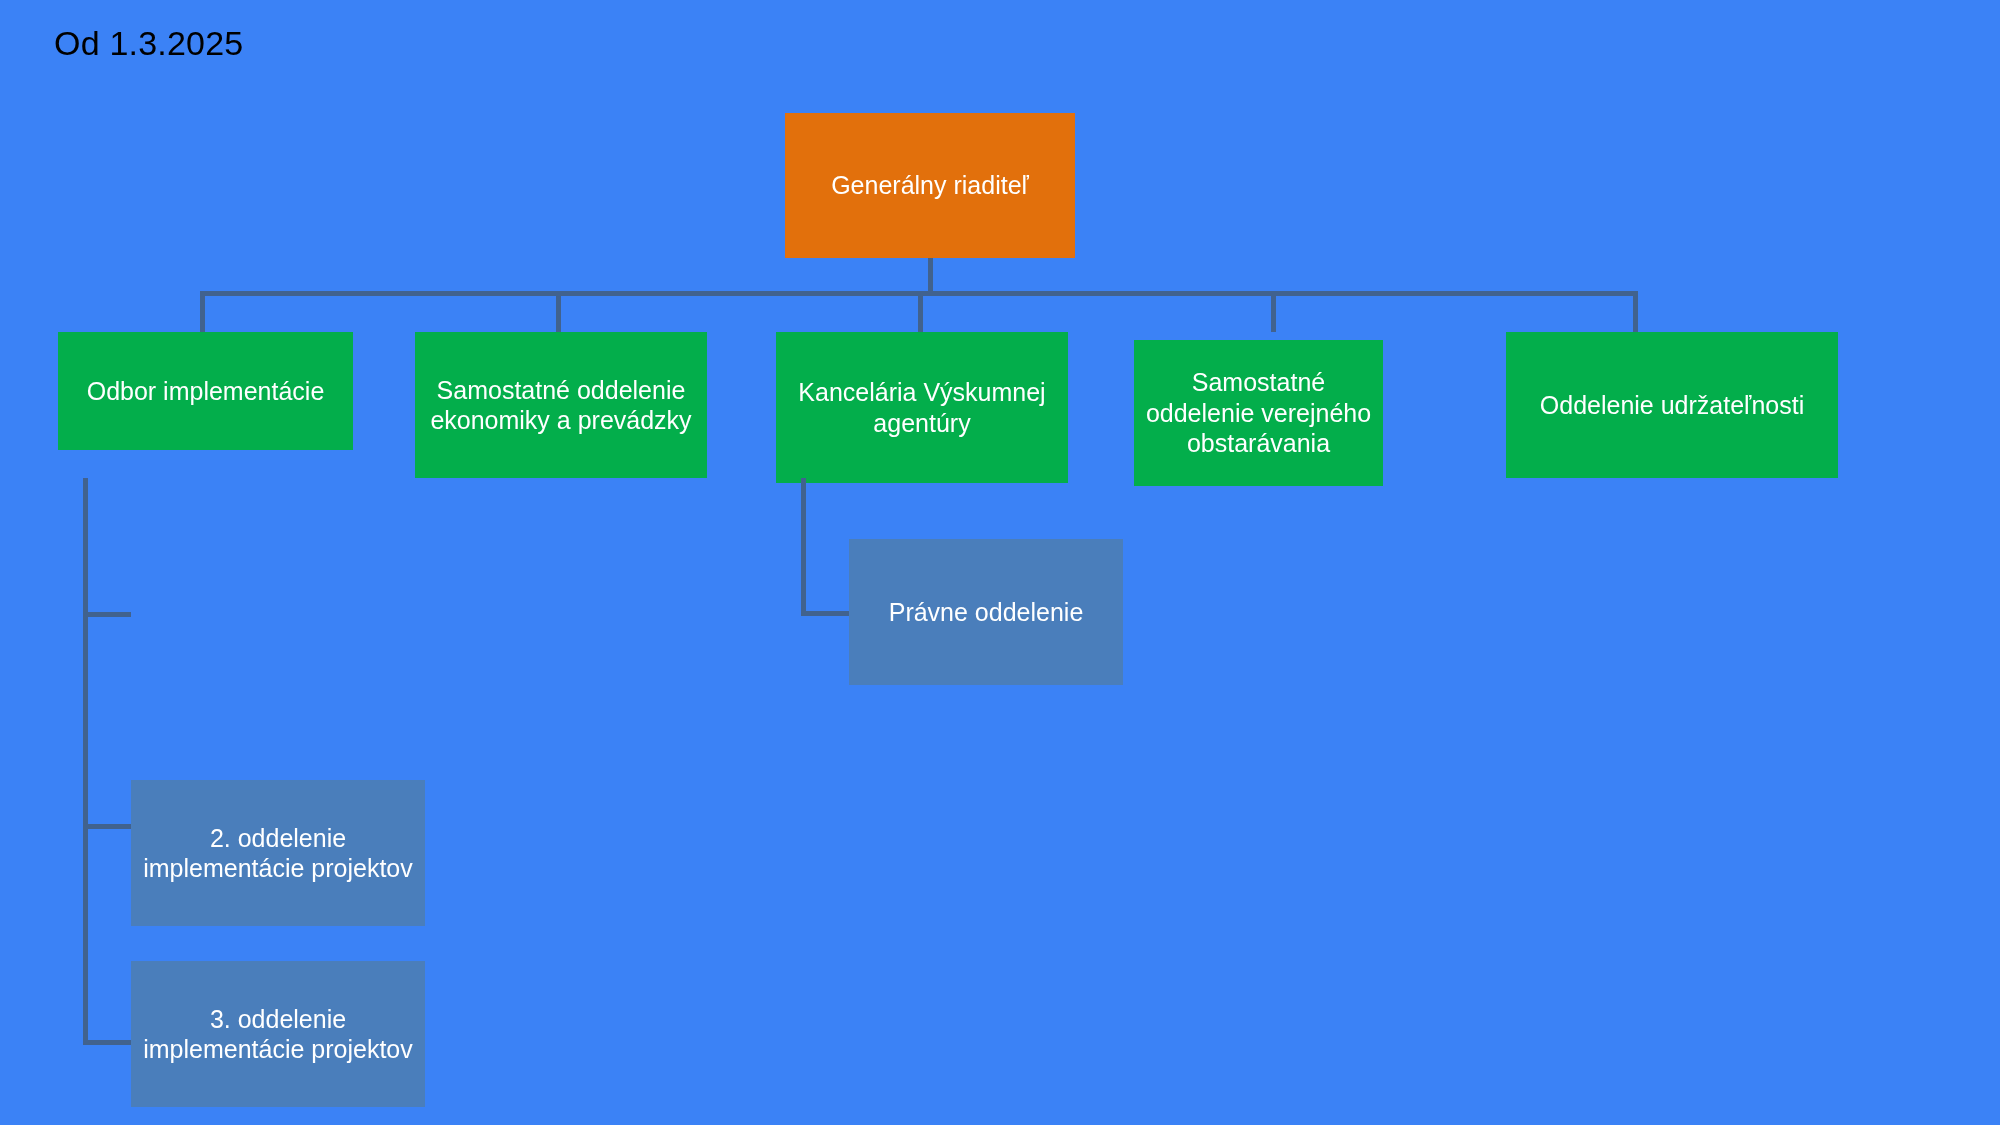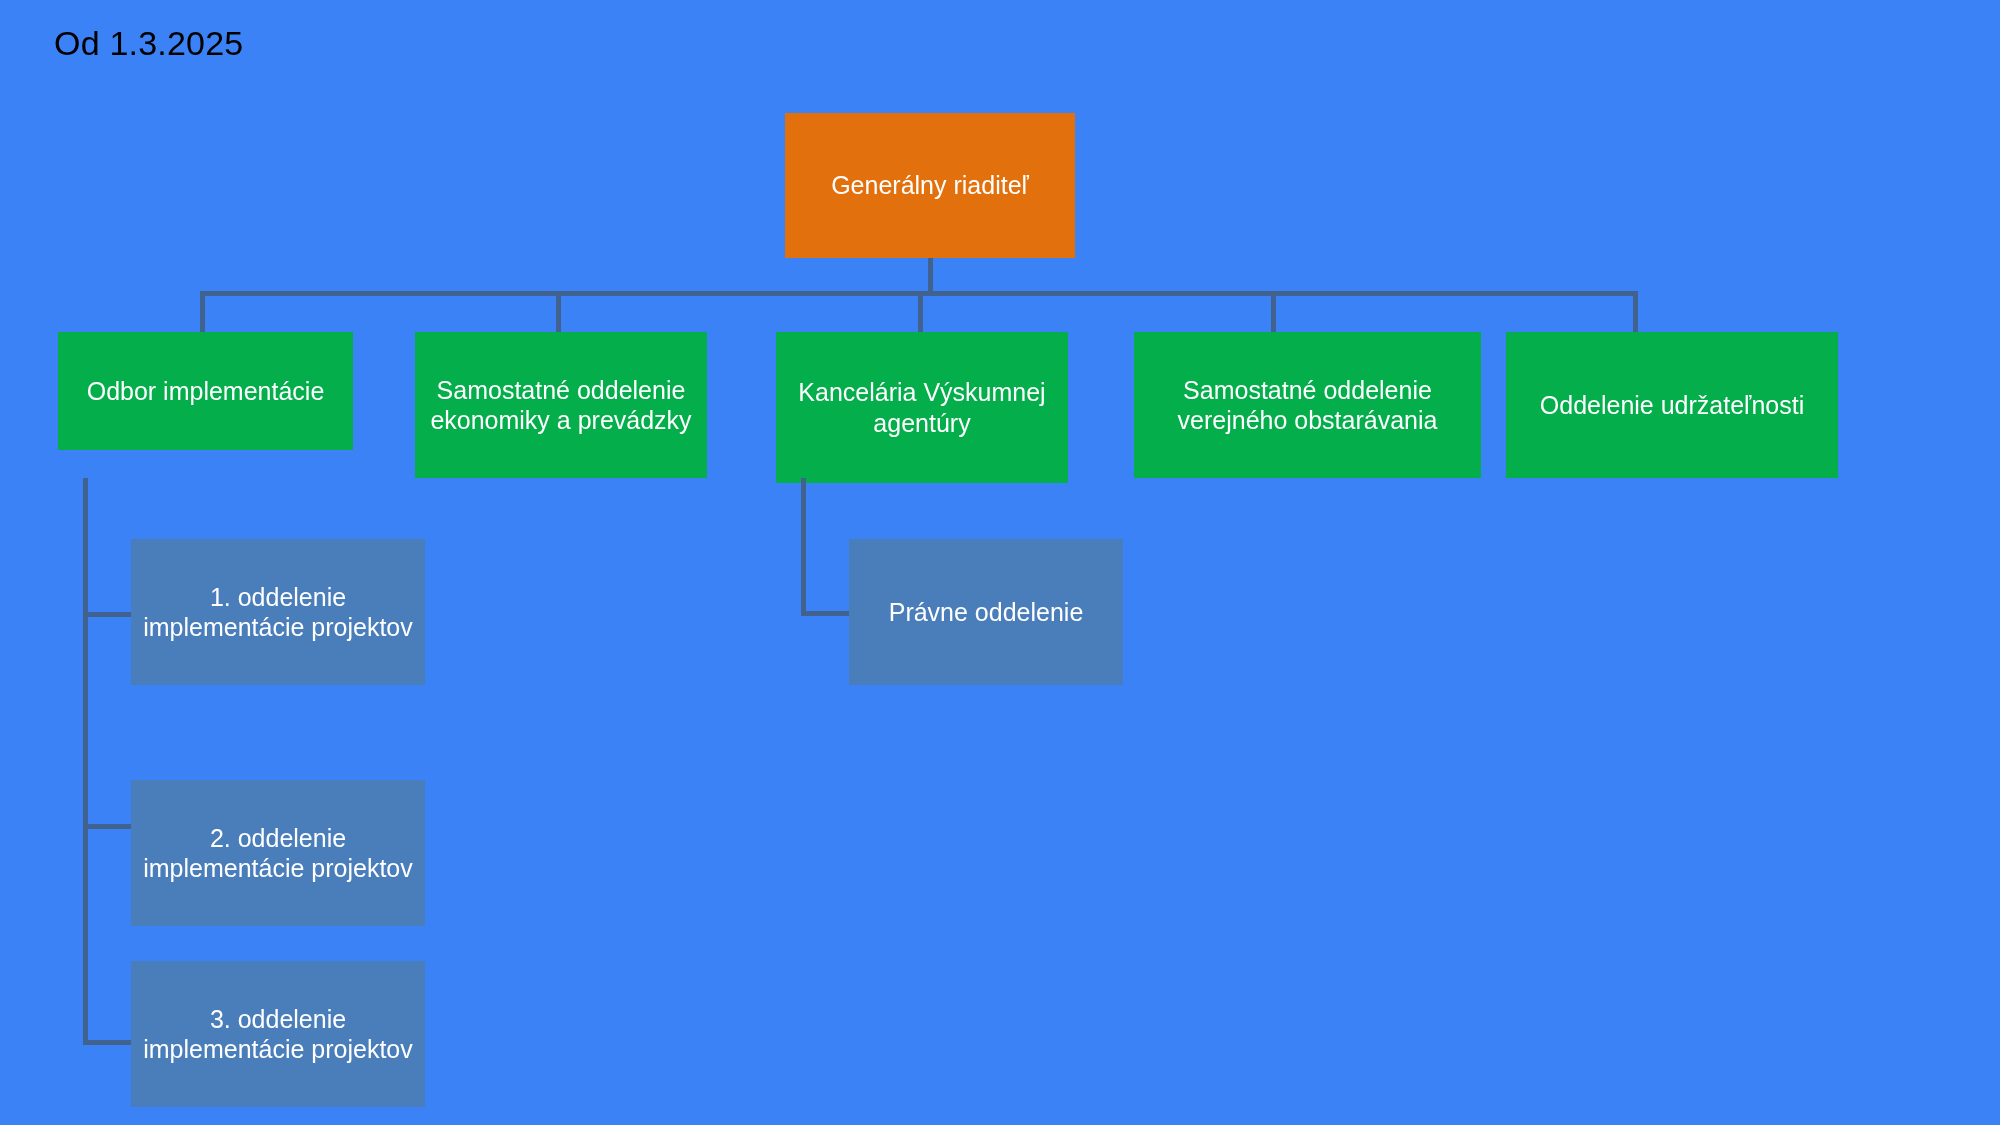--- a/index.html
+++ b/index.html
@@ -73,35 +73,32 @@
 
   <div class="node green" style="left:58px; top:332px; width:295px; height:118px;">
     <span class="label">Odbor implementácie</span>
   </div>
   <div class="node green" style="left:415px; top:332px; width:292px; height:146px;">
     <span class="label">Samostatné oddelenie ekonomiky a prevádzky</span>
   </div>
   <div class="node green" style="left:776px; top:332px; width:292px; height:151px;">
     <span class="label">Kancelária Výskumnej agentúry</span>
   </div>
-  <div class="node green" style="left:1134px; top:332px; width:347px; height:146px;">
+  <div class="node green" style="left:1134px; top:340px; width:249px; height:146px;">
     <span class="label">Samostatné oddelenie verejného obstarávania</span>
   </div>
   <div class="node green" style="left:1506px; top:332px; width:332px; height:146px;">
     <span class="label">Oddelenie udržateľnosti</span>
   </div>
 
   <div class="conn v" style="left:83px; top:478px; height:567px;"></div>
   <div class="conn h" style="left:83px; top:612px; width:48px;"></div>
   <div class="conn h" style="left:83px; top:824px; width:48px;"></div>
   <div class="conn h" style="left:83px; top:1040px; width:48px;"></div>
 
-  <div class="node blue" style="left:131px; top:539px; width:294px; height:146px;">
-    <span class="label">1. oddelenie implementácie projektov</span>
-  </div>
   <div class="node blue" style="left:131px; top:780px; width:294px; height:146px;">
     <span class="label">2. oddelenie implementácie projektov</span>
   </div>
   <div class="node blue" style="left:131px; top:961px; width:294px; height:146px;">
     <span class="label">3. oddelenie implementácie projektov</span>
   </div>
 
   <div class="conn v" style="left:801px; top:478px; height:138px;"></div>
   <div class="conn h" style="left:801px; top:611px; width:48px;"></div>
 

